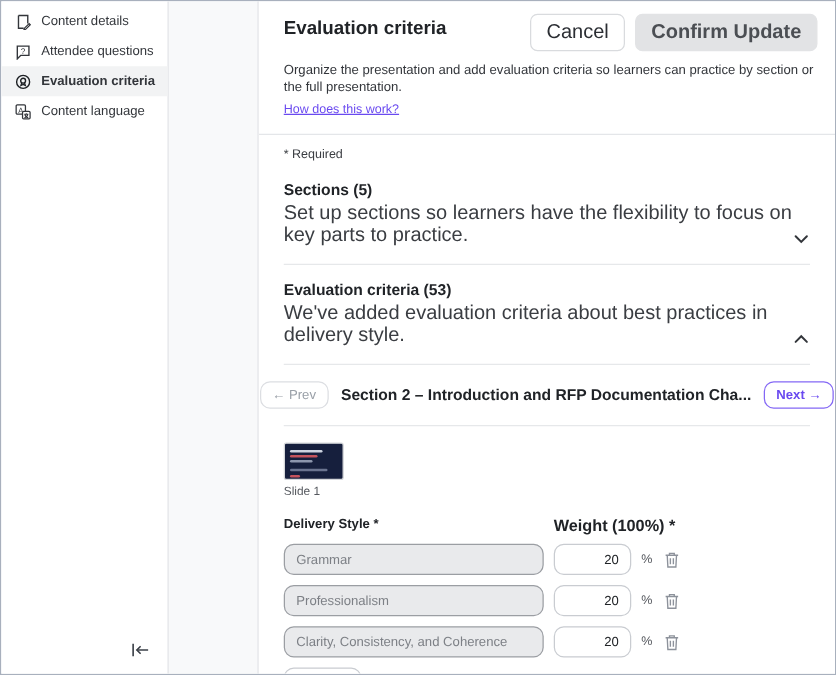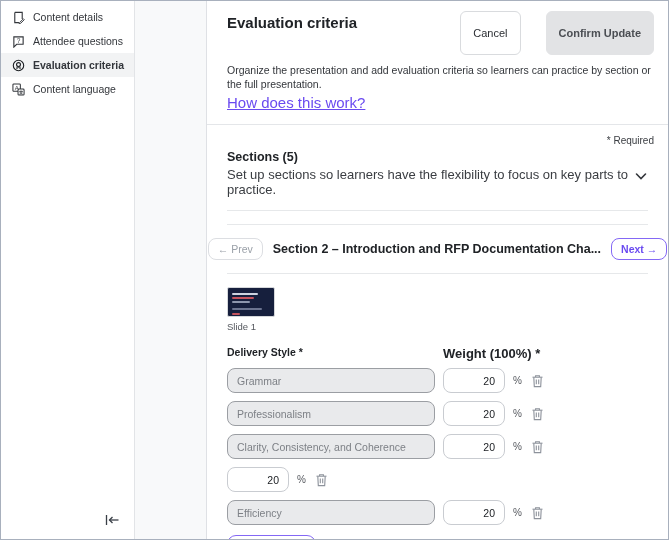--- a/index.html
+++ b/index.html
@@ -47,30 +47,30 @@
     width: 72px; flex: 0 0 72px;
     background: #f8f9fa;
     border-right: 1px solid #dfe1e5;
   }
   
   .main { flex: 1; display: flex; flex-direction: column; background: #fff; overflow: hidden; }
   .main-header { padding: 10px 14px 12px 20px; border-bottom: 1px solid #e4e6e9; }
   .header-row { display: flex; align-items: flex-start; justify-content: space-between; }
   .page-title { font-size: 15px; font-weight: bold; color: #202327; padding-top: 3px; }
   .header-btns { display: flex; gap: 8px; }
-  .btn { font-family: "Liberation Sans", sans-serif; font-size: 11px; border-radius: 6px; padding: 15px 12px; cursor: pointer; }
+  .btn { font-family: "Liberation Sans", sans-serif; font-size: 16px; border-radius: 6px; padding: 5px 12px; cursor: pointer; }
   .btn-cancel { background: #fff; border: 1px solid #d9dbde; color: #2b2e33; }
-  .btn-confirm { background: #e2e3e5; border: 1px solid #e2e3e5; color: #4b4e53; font-weight: bold; margin-left: 17px; }
+  .btn-confirm { background: #e2e3e5; border: 1px solid #e2e3e5; color: #4b4e53; font-weight: bold; }
   .page-desc { font-size: 10.5px; color: #33363b; margin-top: 8px; line-height: 1.35; }
-  .help-link { font-size: 15px; color: #6a4af0; text-decoration: underline; display: inline-block; margin-top: 3px; cursor: pointer; }
+  .help-link { font-size: 10px; color: #6a4af0; text-decoration: underline; display: inline-block; margin-top: 3px; cursor: pointer; }
   .main-body { flex: 1; padding: 6px 20px 0 20px; overflow: hidden; }
-  .required-note { text-align: right; font-size: 10px; color: #3a3d42; margin: 4px -6px 4px 0; }
-  .acc-header { display: flex; align-items: center; justify-content: space-between; cursor: pointer; }
+  .required-note { text-align: left; font-size: 10px; color: #3a3d42; margin: 4px -6px 16px 0; }
+  .acc-header { display: flex; align-items: flex-end; justify-content: space-between; cursor: pointer; }
   .acc-title { font-size: 12.5px; font-weight: bold; color: #202327; }
-  .acc-desc { font-size: 13px; color: #3a3d42; margin-top: 3px; }
+  .acc-desc { font-size: 16px; color: #3a3d42; margin-top: 3px; }
   .chev { width: 14px; height: 14px; margin-top: 4px; flex: 0 0 14px; }
   .divider { border: none; border-top: 1px solid #e6e8ea; margin: 13px 0; }
   
   .nav-row { display: flex; align-items: center; justify-content: center; gap: 10px; margin: 2px 0 4px 0; }
   .pill { font-size: 10.5px; border-radius: 8px; padding: 4px 9px; background: #fff; cursor: pointer; white-space: nowrap; }
   .pill-prev { border: 1px solid #dcdee2; color: #9aa0a8; }
   .pill-next { border: 1.5px solid #8468f5; color: #6a4af0; font-weight: bold; }
   .nav-title { font-size: 12.5px; font-weight: bold; color: #202327; white-space: nowrap; }
   
   .thumbs { display: flex; gap: 16px; margin: 10px 0 2px 0; }
@@ -191,20 +191,31 @@
         <span class="chev">
           <svg width="14" height="14" viewBox="0 0 14 14" fill="none" stroke="#33363b" stroke-width="1.6" stroke-linecap="round">
             <path d="M2.5 5 l4.5 4.5 L11.5 5"></path>
           </svg>
         </span>
       </div>
 
       <hr class="divider">
 
       
+      <div class="acc-header">
+        <div>
+          <div class="acc-title">Evaluation criteria (53)</div>
+          <div class="acc-desc">We've added evaluation criteria about best practices in delivery style.</div>
+        </div>
+        <span class="chev">
+          <svg width="14" height="14" viewBox="0 0 14 14" fill="none" stroke="#33363b" stroke-width="1.6" stroke-linecap="round">
+            <path d="M2.5 9.5 L7 5 l4.5 4.5"></path>
+          </svg>
+        </span>
+      </div>
 
       <hr class="divider">
 
       
       <div class="nav-row">
         <button class="pill pill-prev">← Prev</button>
         <span class="nav-title">Section 2 – Introduction and RFP Documentation Cha...</span>
         <button class="pill pill-next">Next →</button>
       </div>
 

